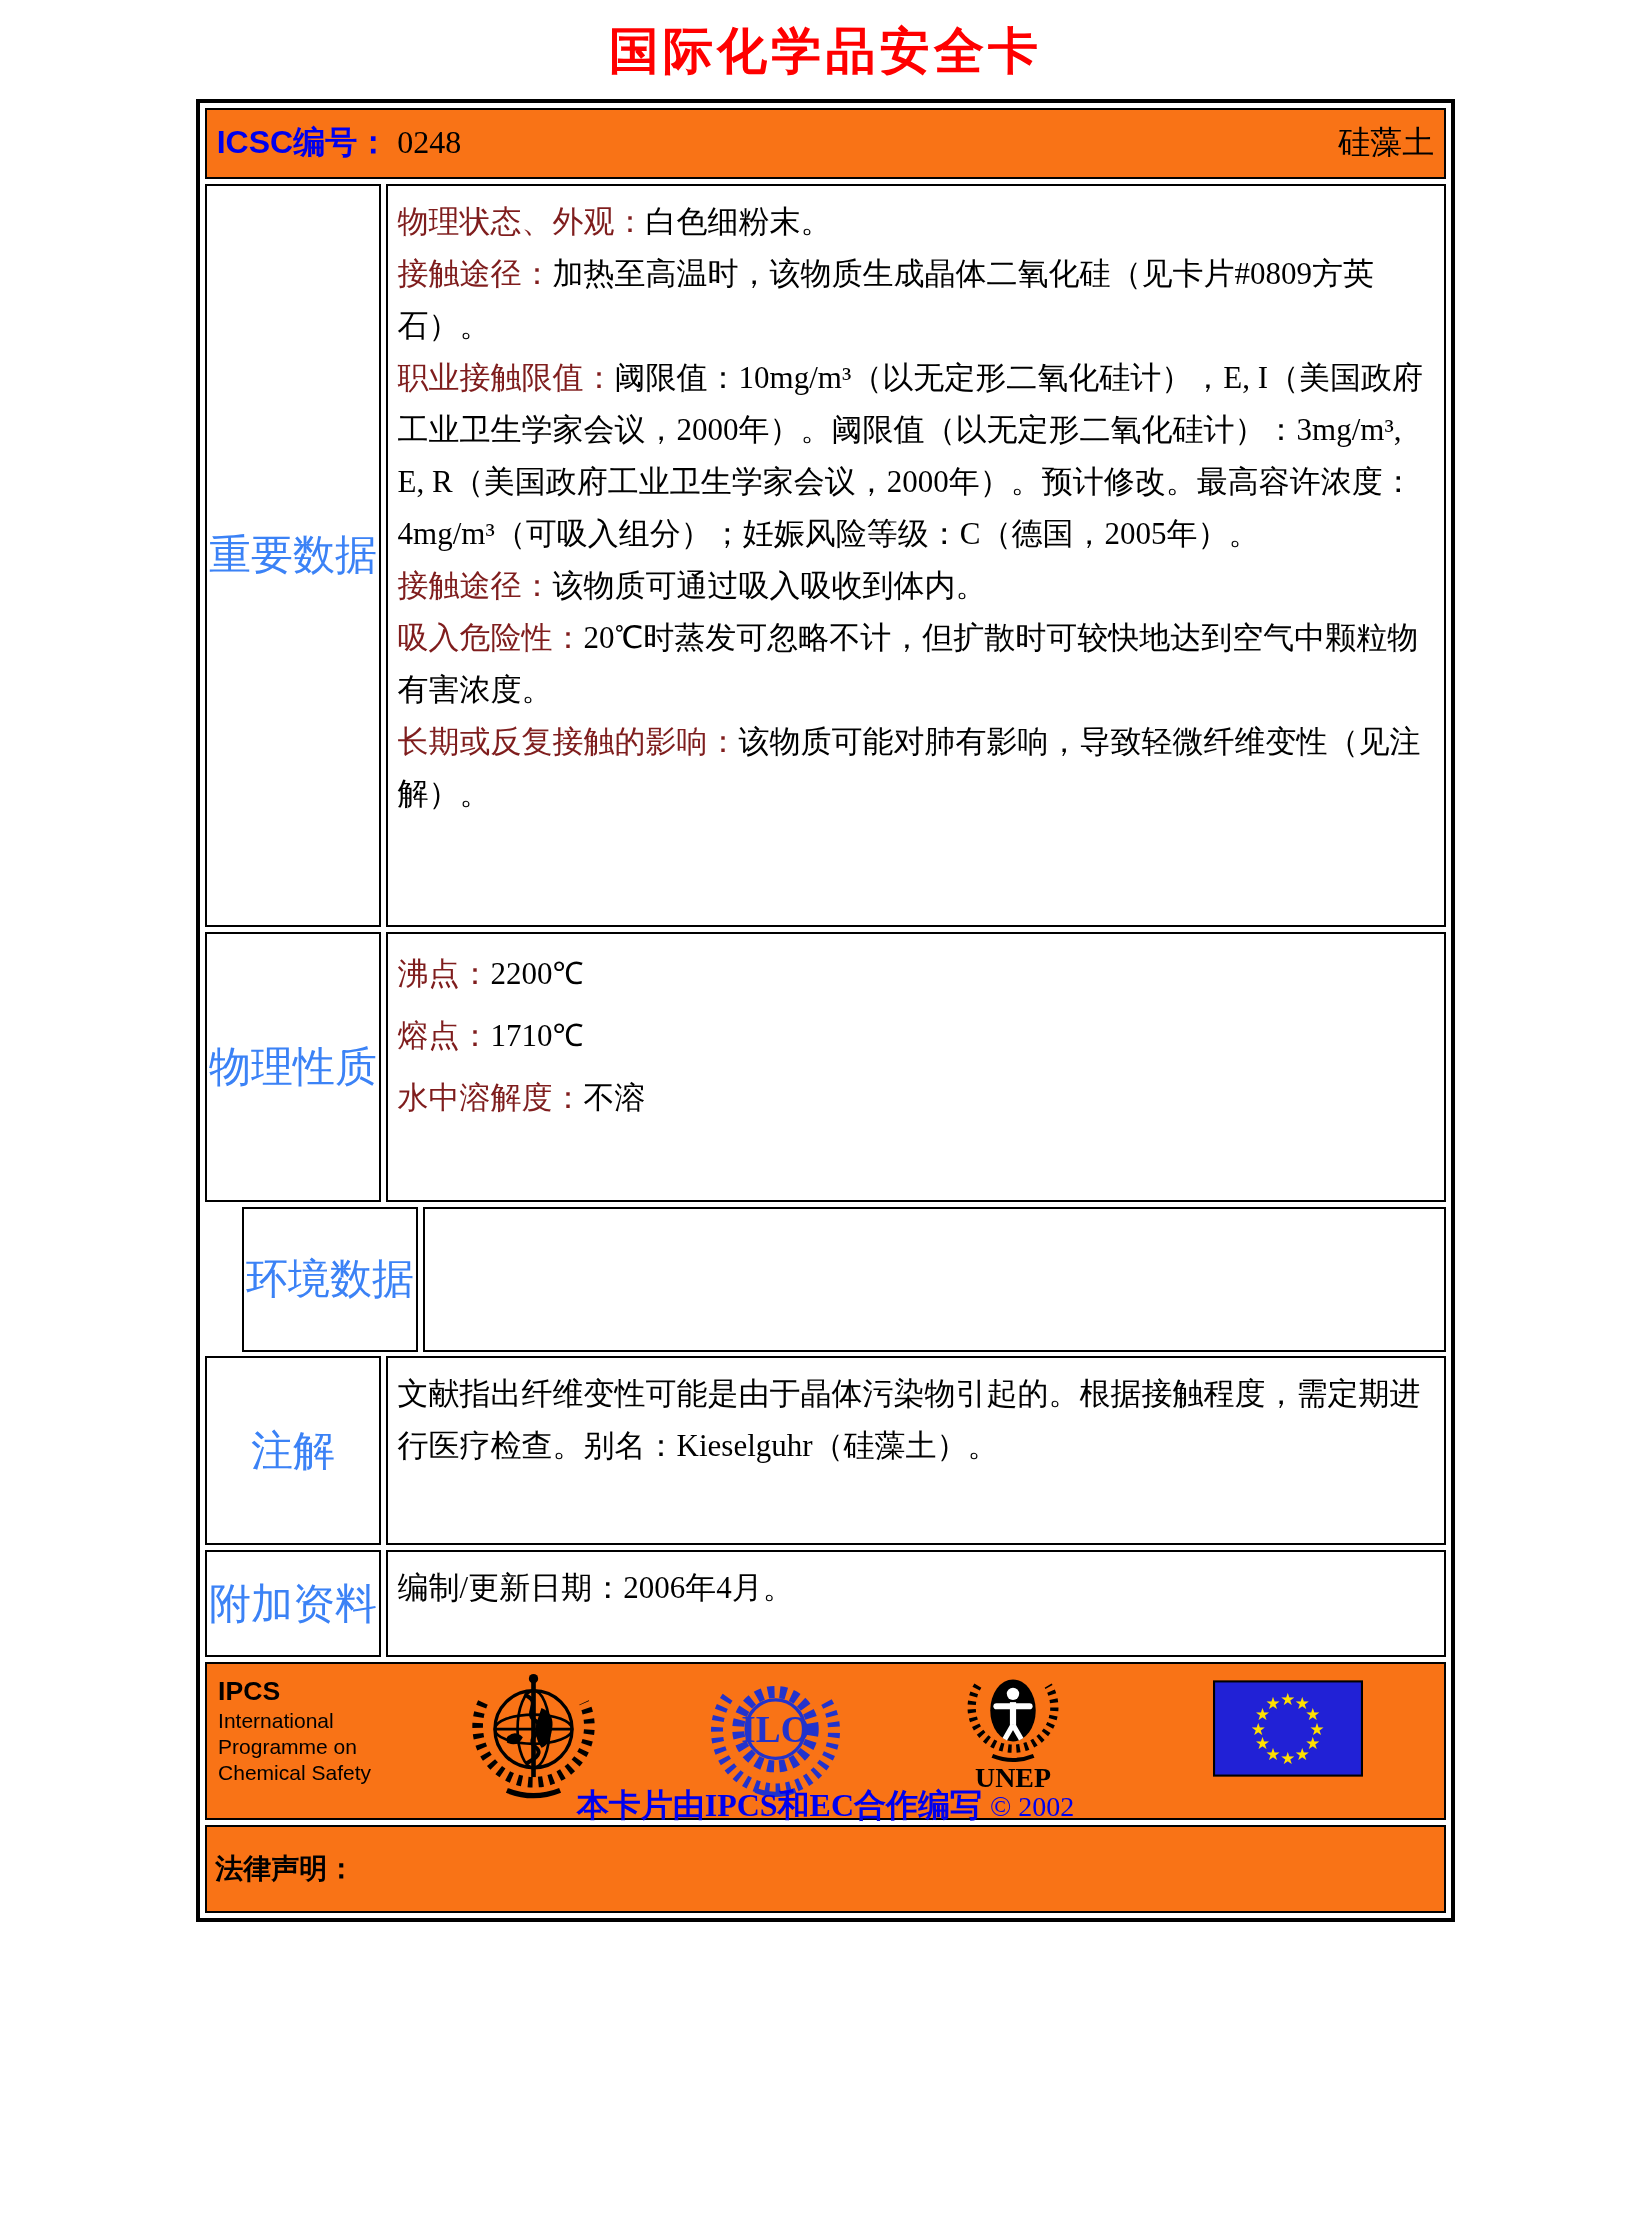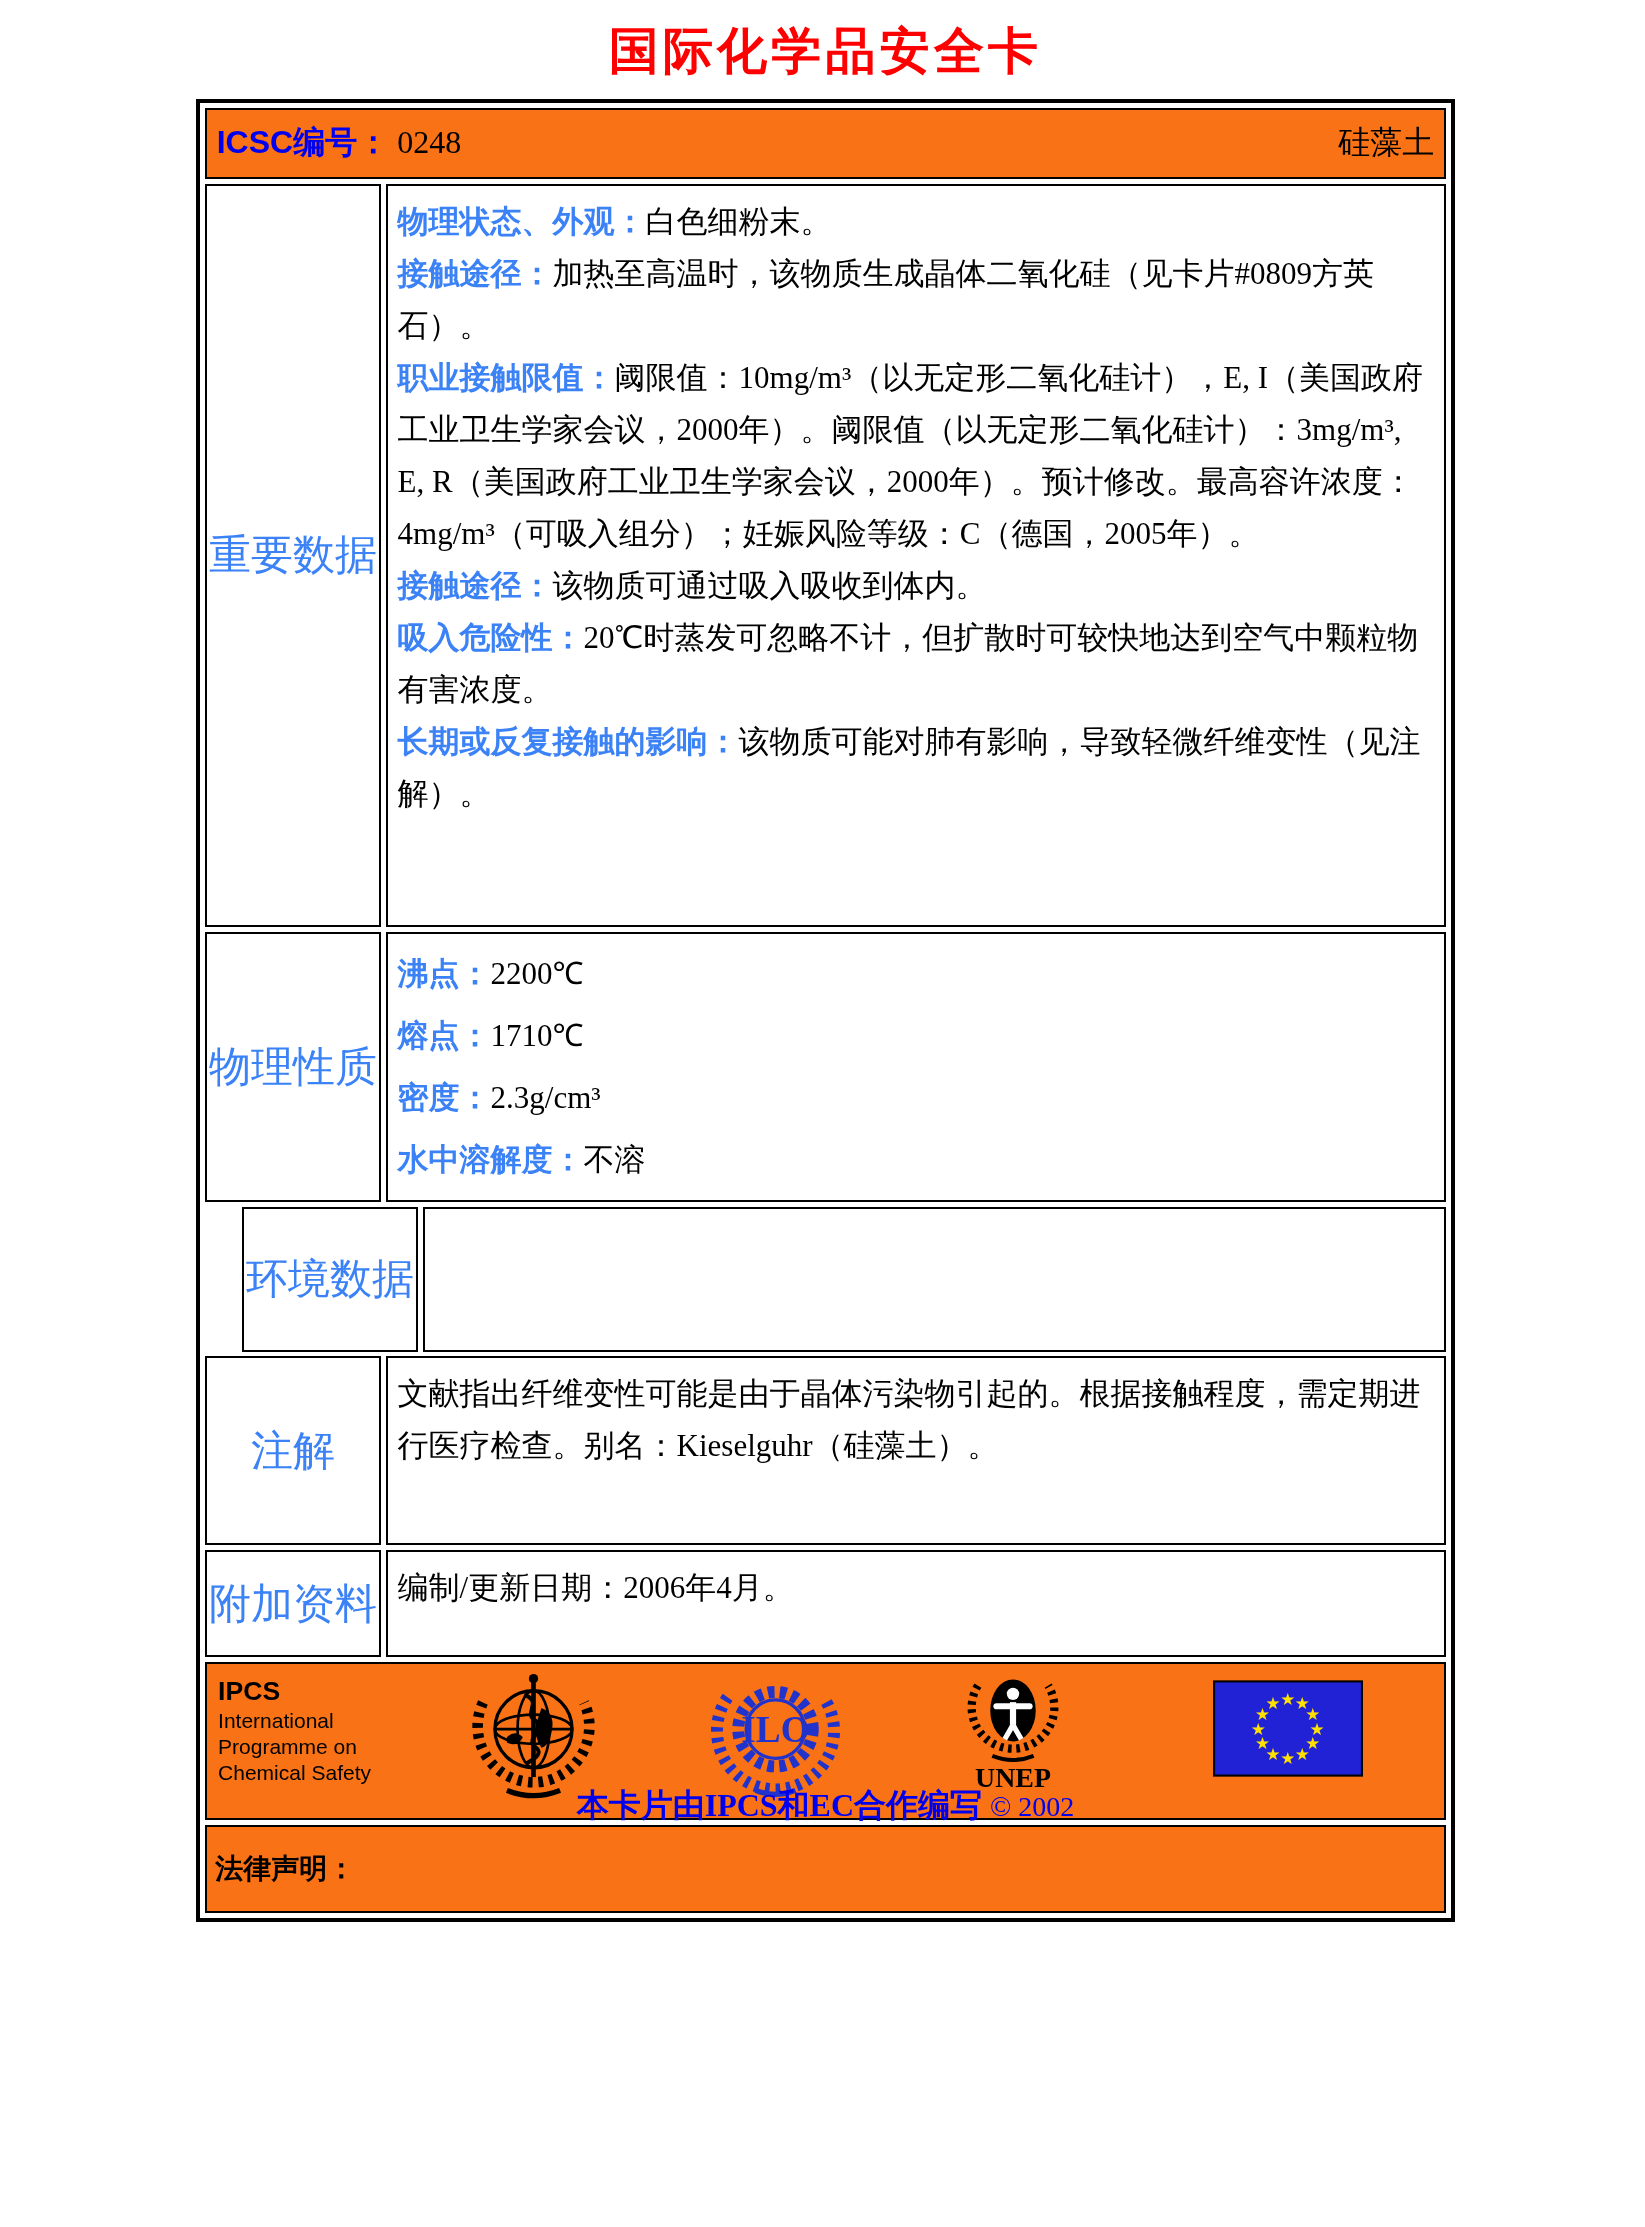--- a/index.html
+++ b/index.html
@@ -62,22 +62,22 @@
   }
   .content-cell {
     flex: 1;
     border: 2.8px solid #000;
     padding: 9.8px 9.8px 5.6px 9.8px;
     font-size: 31px;
     line-height: 52px;
   }
   .content-cell p { margin: 0; }
   .inline-label {
-    color: #3b82f6;
-    font-weight: bold;
+    color: #7f1d1d;
+    font-weight: normal;
     font-family: "Liberation Sans", sans-serif;
   }
   .phys p { line-height: 62px; }
   .row-important { height: 743px; }
   .row-physical  { height: 270px; }
   .row-env       { height: 145px; padding-left: 37px; }
   .row-notes     { height: 189px; }
   .row-add       { height: 107px; border-radius: 11px; }
   .logos-row { position: relative; height: 158px; }
   .ipcs-block {
@@ -140,21 +140,20 @@
         <p><span class="inline-label">吸入危险性：</span><span>20℃时蒸发可忽略不计，但扩散时可较快地达到空气中颗粒物有害浓度。</span></p>
         <p><span class="inline-label">长期或反复接触的影响：</span><span>该物质可能对肺有影响，导致轻微纤维变性（见注解）。</span></p>
       </div>
     </div>
 
     <div class="cols row-physical">
       <div class="label-cell">物理性质</div>
       <div class="content-cell phys">
         <p><span class="inline-label">沸点：</span><span>2200℃</span></p>
         <p><span class="inline-label">熔点：</span><span>1710℃</span></p>
-        <p><span class="inline-label">密度：</span><span>2.3g/cm³</span></p>
         <p><span class="inline-label">水中溶解度：</span><span>不溶</span></p>
       </div>
     </div>
 
     <div class="cols row-env">
       <div class="label-cell">环境数据</div>
       <div class="content-cell"></div>
     </div>
 
     <div class="cols row-notes">

